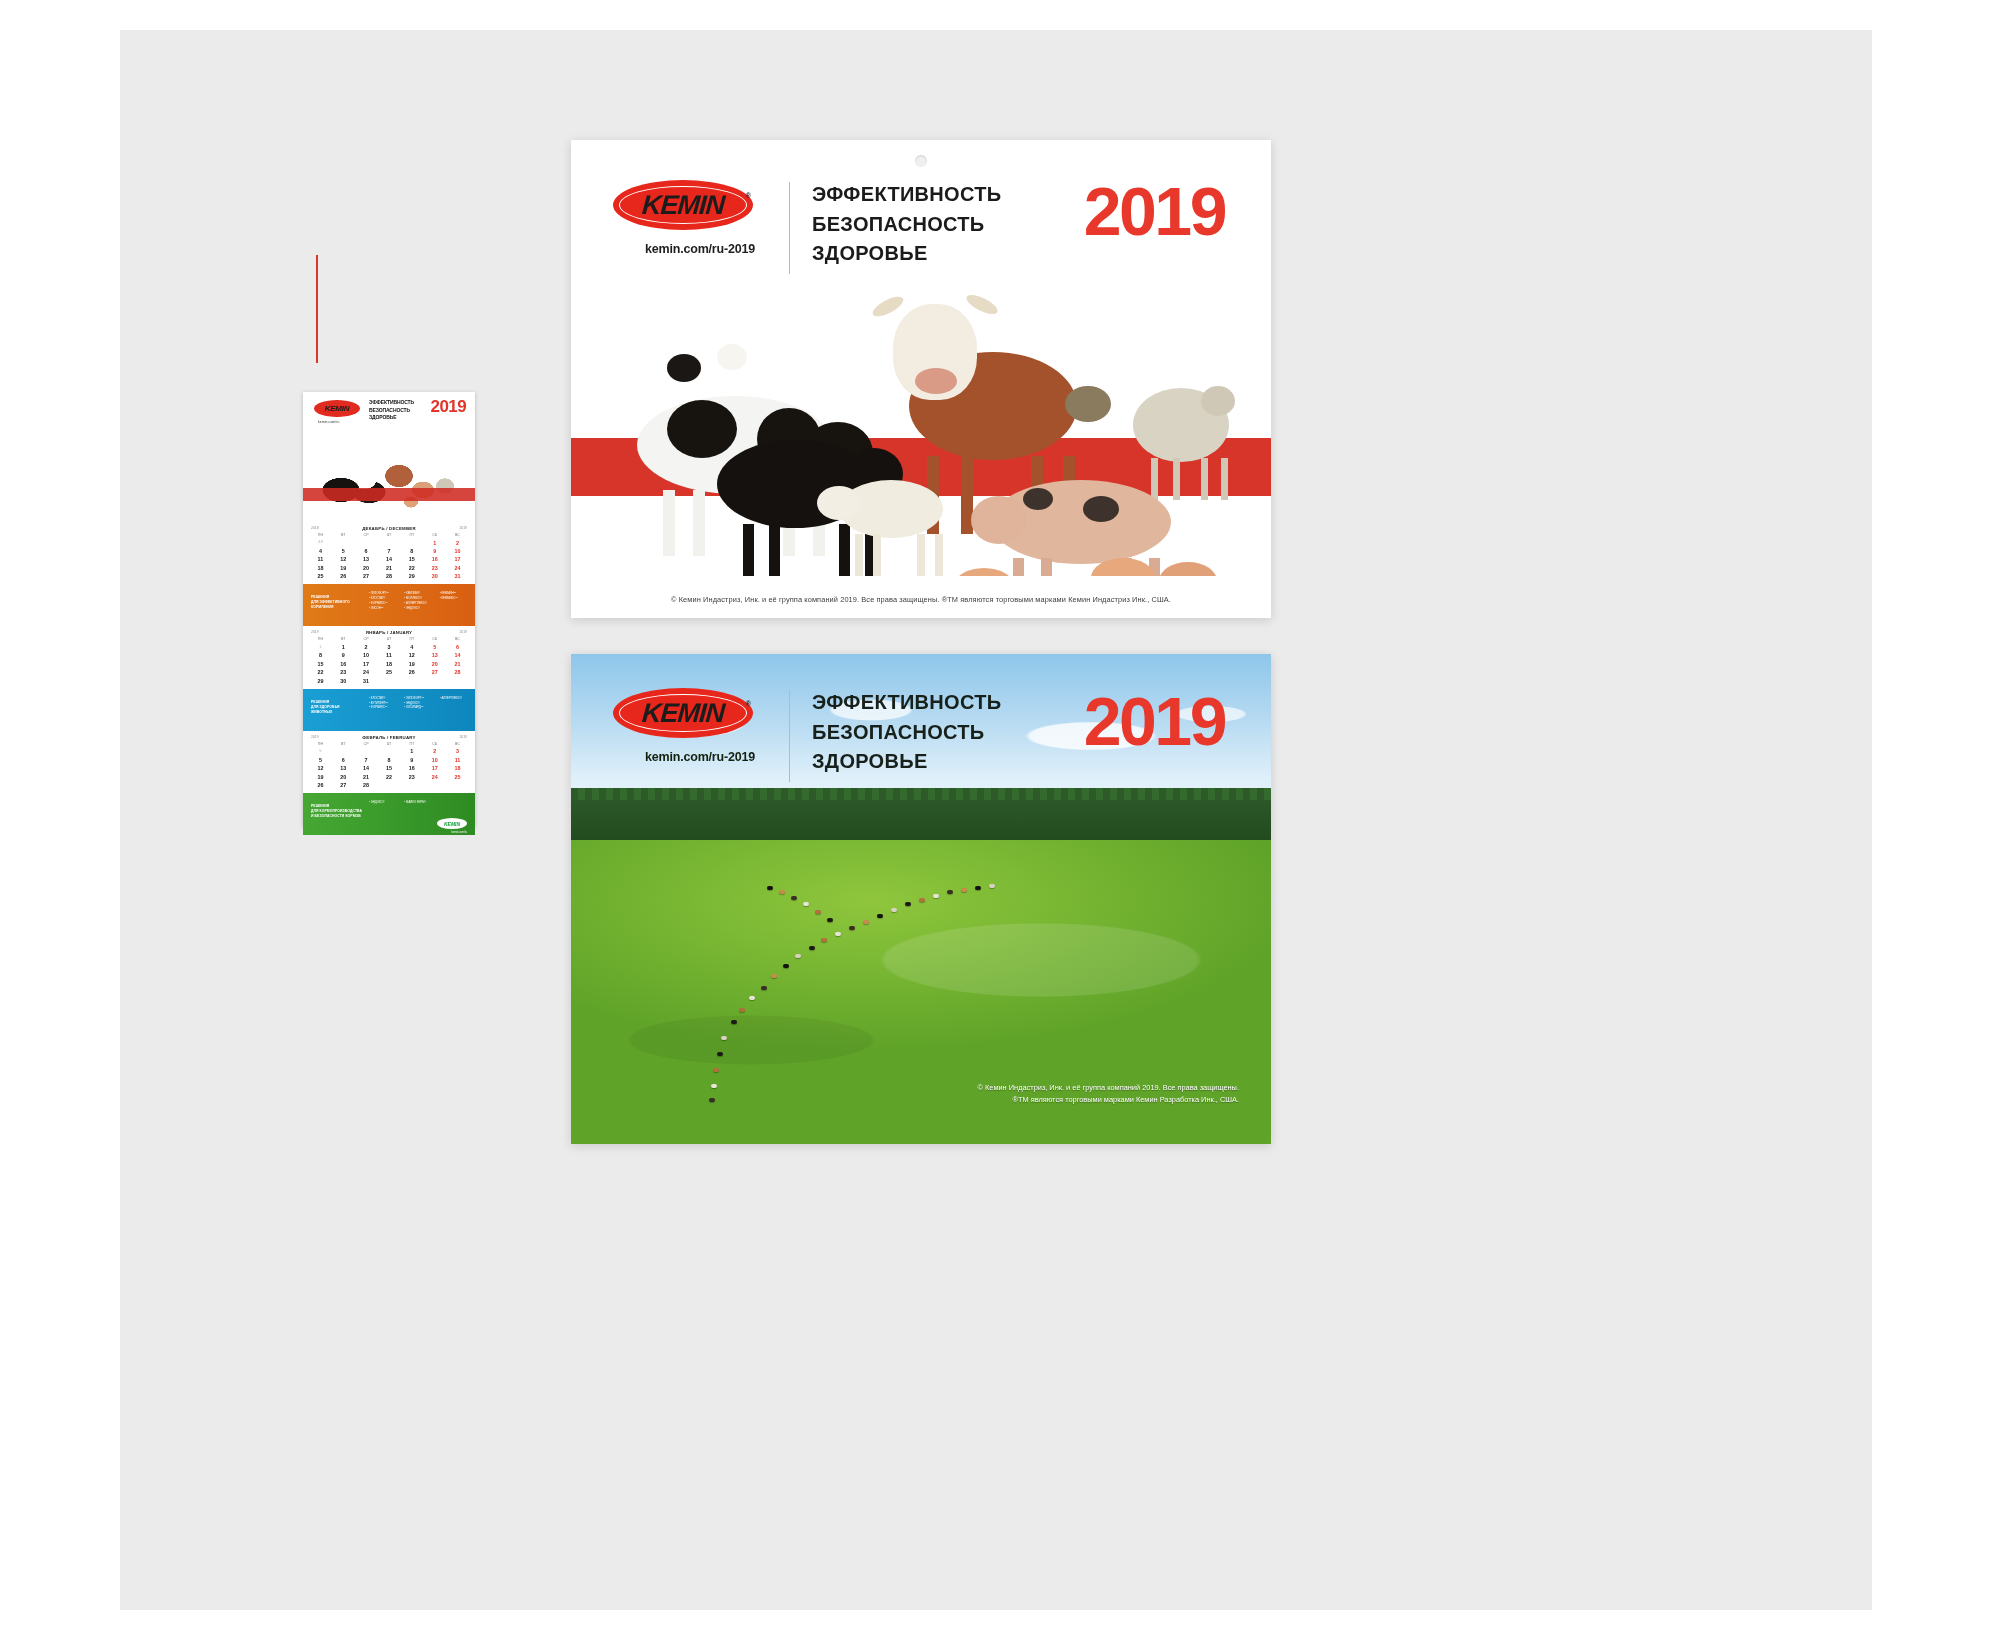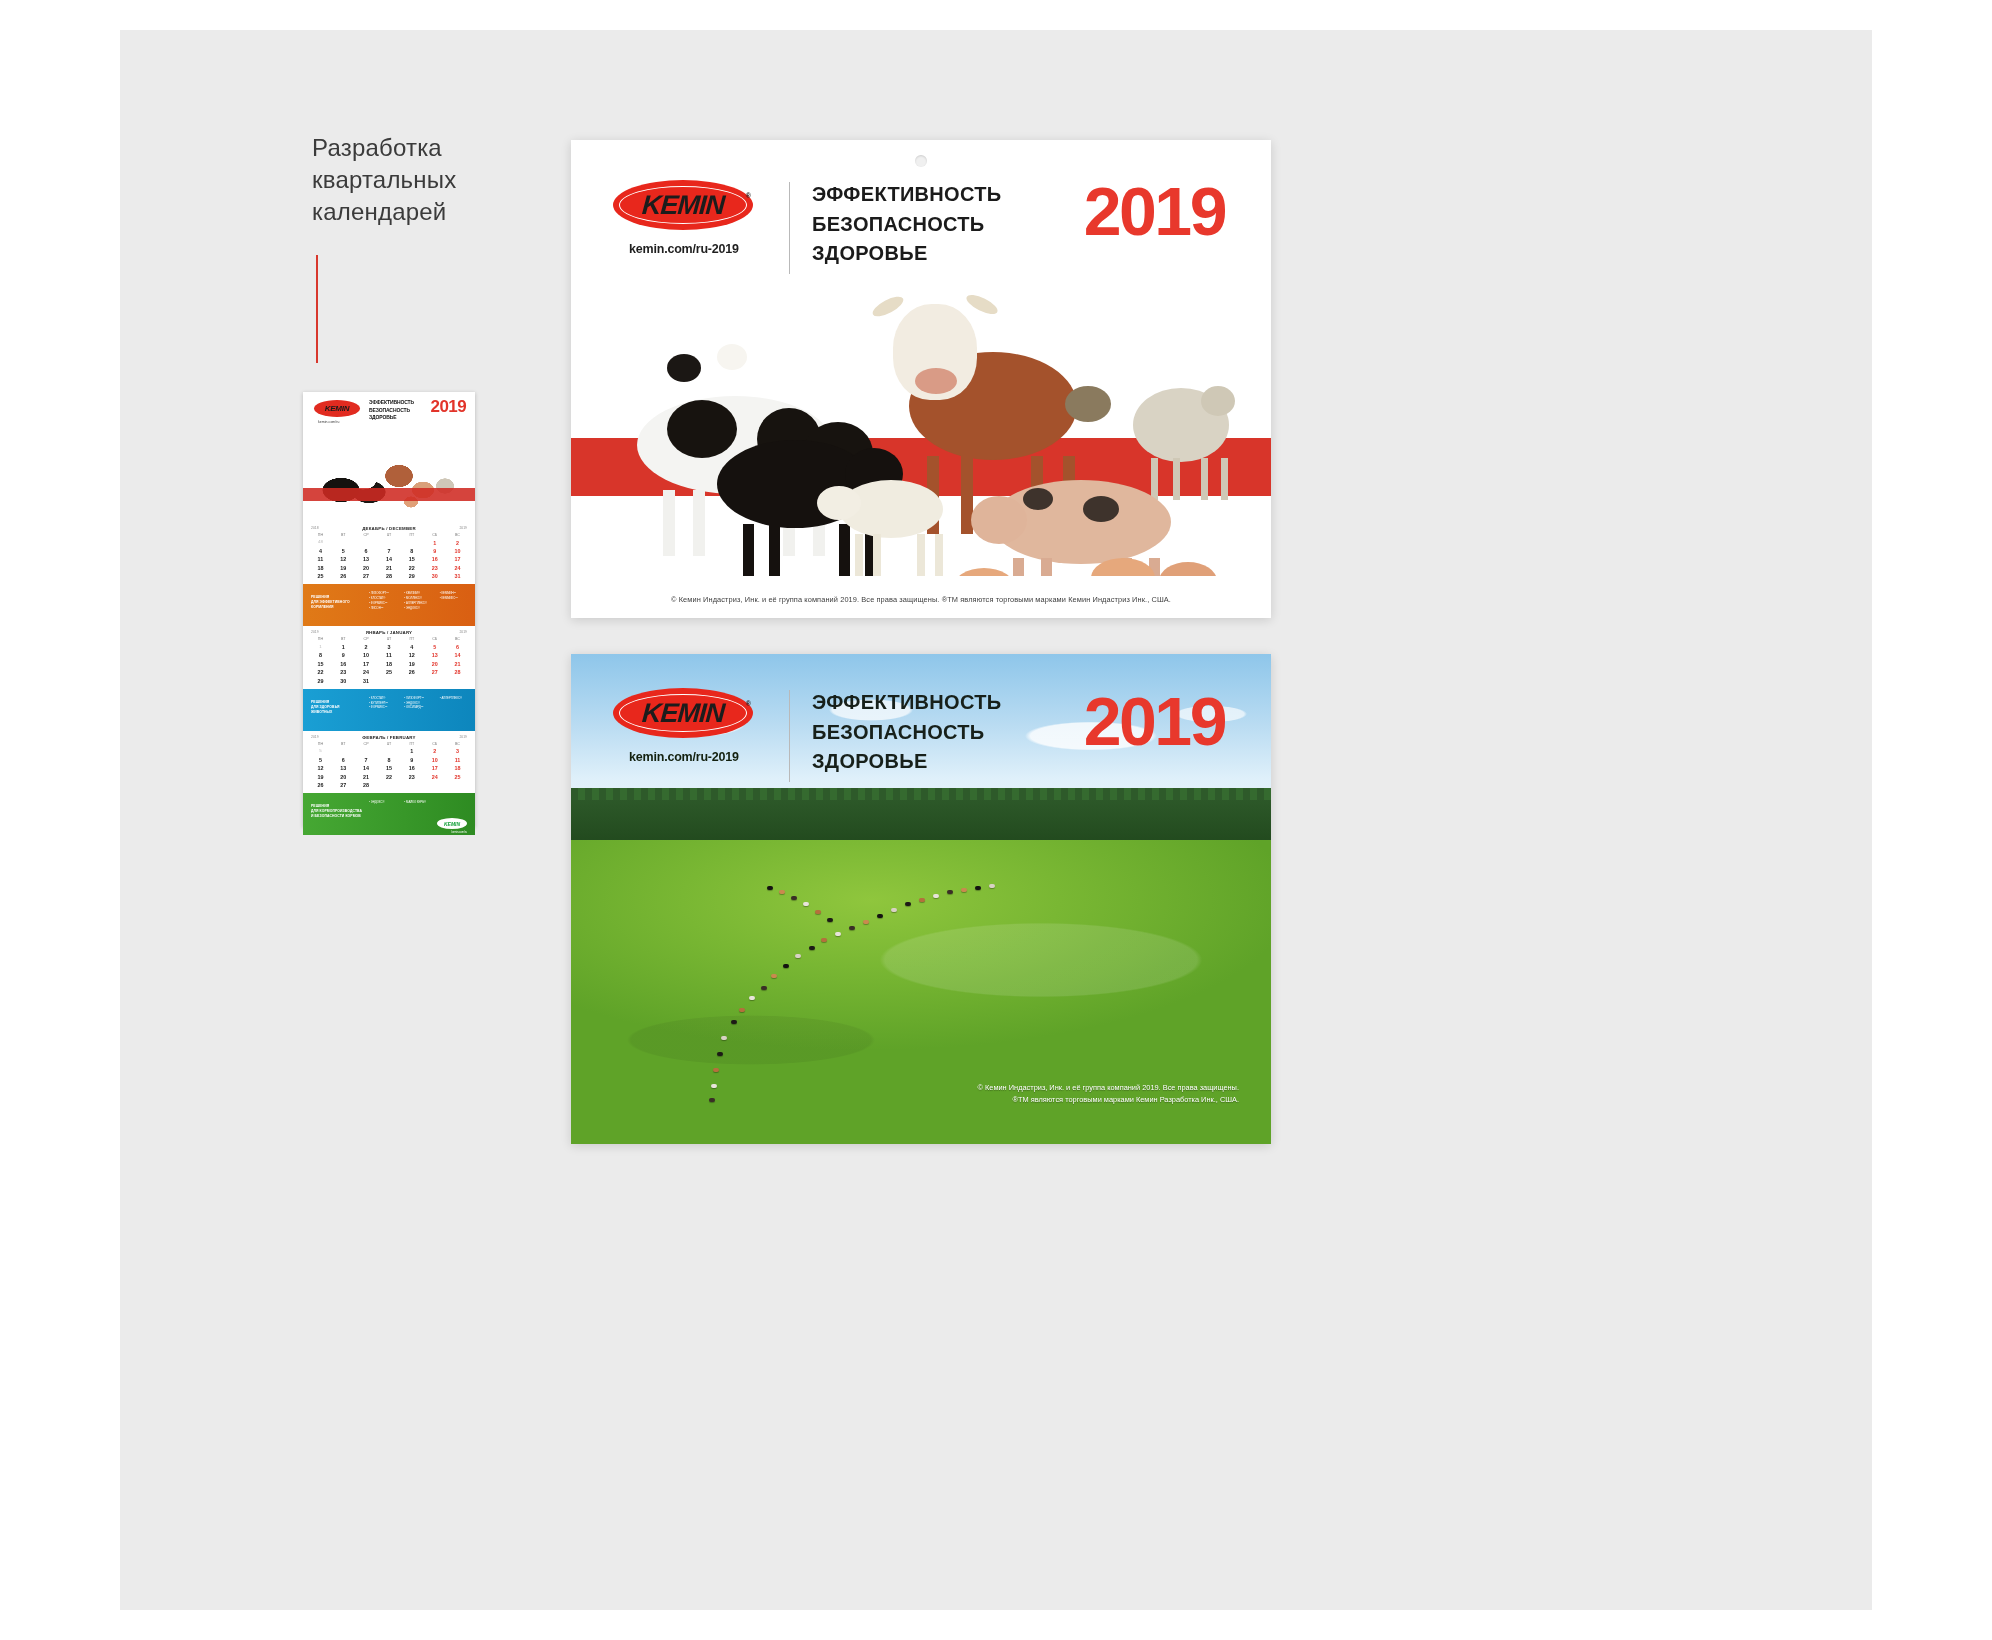--- a/index.html
+++ b/index.html
@@ -199,23 +199,24 @@
     position: relative; z-index: 2;
     font-size: 27px; font-weight: 900; font-style: italic;
     color: #1c1c1c; letter-spacing: -1px;
     transform: skewX(-4deg);
   }
   .kemin-logo .reg {
     position: absolute; right: 2px; top: 12px; z-index: 3;
     font-size: 7px; color: #1c1c1c; font-style: normal; font-weight: 700;
   }
   .logo-url {
-    margin-top: 12px; margin-left: 16px;
+    margin-top: 12px; margin-left: 22px;
     font-size: 12.5px; font-weight: 700; color: #1f1f1f;
     letter-spacing: -0.2px;
+    text-align: center;
   }
   .divider-v {
     width: 1px; align-self: stretch; min-height: 92px;
     background: #b9b9b9; margin: 2px 22px 0 24px;
   }
   .slogan {
     font-size: 20px; font-weight: 800; color: #1b1b1b;
     line-height: 1.48; letter-spacing: 0.3px;
   }
   .big-year {
@@ -307,25 +308,20 @@
     text-shadow: 0 1px 1px rgba(0,0,0,.35);
   }
 </style>
 </head>
 <body>
 
 <div id="stage">
 
   <div class="canvas-bg"></div>
 
-  <div class="title-block">
-    <div class="line">Разработка</div>
-    <div class="line">квартальных</div>
-    <div class="line">календарей</div>
-  </div>
   <div class="title-rule"></div>
 
   <div class="thumb">
 
     <div class="thumb-head">
       <div class="thumb-logo">
         <span>KEMIN</span>
       </div>
       <div class="thumb-url">kemin.com/ru</div>
       <div class="thumb-slogan">

